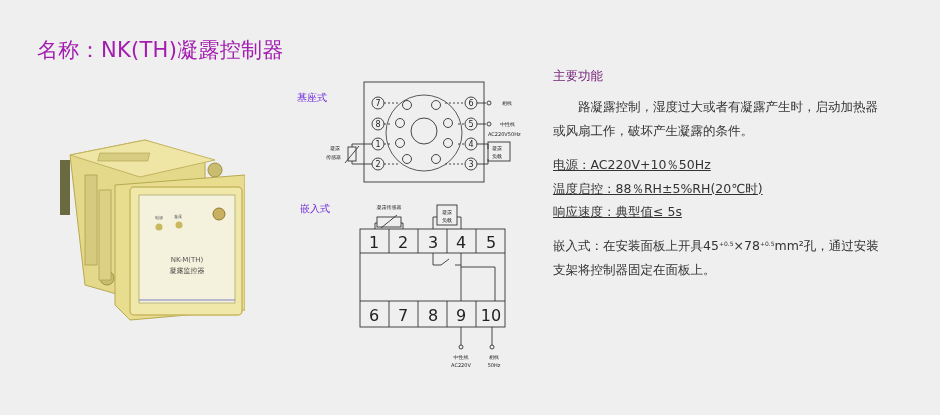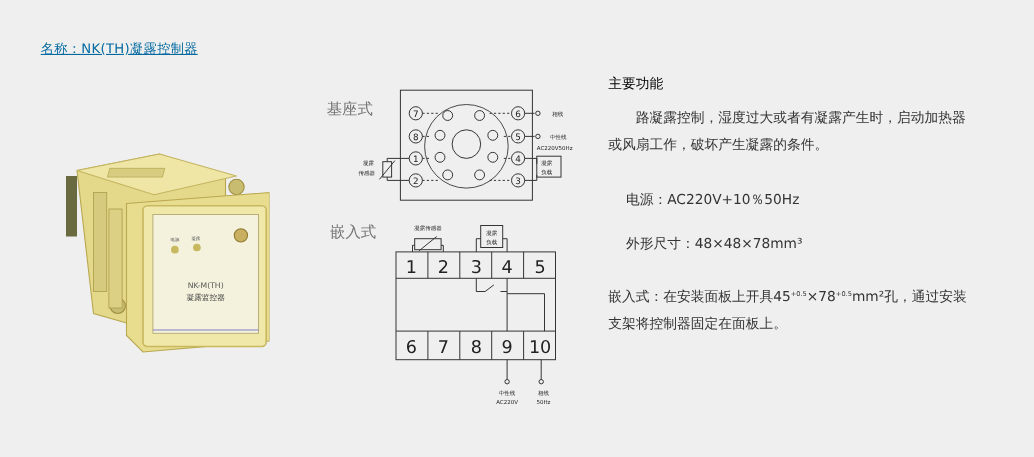--- a/index.html
+++ b/index.html
@@ -5,32 +5,32 @@
   html, body { margin:0; padding:0; }
   body {
     width:940px; height:415px; overflow:hidden;
     background:#efefef;
     font-family:"DejaVu Sans","Liberation Sans",sans-serif;
     color:#333;
     position:relative;
   }
   .title {
     position:absolute; left:37px; top:36px;
-    font-size:12px; color:#0369a1; letter-spacing:0.3px;text-decoration:underline;
+    font-size:21px; color:#a21caf; letter-spacing:0.3px;
   }
   .photo { position:absolute; left:55px; top:115px; width:190px; height:245px; }
   .diagram-label {
-    position:absolute; font-size:14px; color:#737373;
+    position:absolute; font-size:10px; color:#6d28d9;
   }
   .diag { position:absolute; }
   .right { position:absolute; left:553px; top:68px; width:330px; font-size:12.5px; color:#333; }
-  .sec-h { font-size:12.5px; color:#000000; margin:0 0 10px 0; }
+  .sec-h { font-size:12.5px; color:#701a75; margin:0 0 10px 0; }
   .para { line-height:24px; margin:0; }
   .indent { text-indent:2em; }
-  .spec-line { line-height:23.5px; margin:16px; white-space:nowrap; }
+  .spec-line { line-height:23.5px; margin:0; white-space:nowrap;text-decoration:underline; }
   .gap { height:10px; }
   sup { font-size:6px; vertical-align:top; position:relative; top:-2px; }
 </style>
 </head>
 <body>
 
 <div class="title">名称：NK(TH)凝露控制器</div>
 
 <svg class="photo" viewBox="0 0 190 245" width="190" height="245">
 
@@ -179,16 +179,17 @@
     <text x="139" y="164">相线</text>
     <text x="139" y="172">50Hz</text>
   </g>
 </svg>
 
 <div class="right">
   <div class="sec-h">主要功能</div>
   <p class="para indent">路凝露控制，湿度过大或者有凝露产生时，启动加热器或风扇工作，破坏产生凝露的条件。</p>
   <div class="gap"></div>
   <p class="spec-line">电源：AC220V+10％50Hz</p>
-  <p class="spec-line">外形尺寸：48×48×78mm³</p>
+  <p class="spec-line">温度启控：88％RH±5%RH(20℃时)</p>
+  <p class="spec-line">响应速度：典型值≤ 5s</p>
   <div class="gap"></div>
   <p class="para"><span>嵌入式：在安装面板上开具45</span><sup>+0.5</sup><span>×78</span><sup>+0.5</sup><span>mm²孔，通过安装支架将控制器固定在面板上。</span></p>
 </div>
 
 </body></html>

